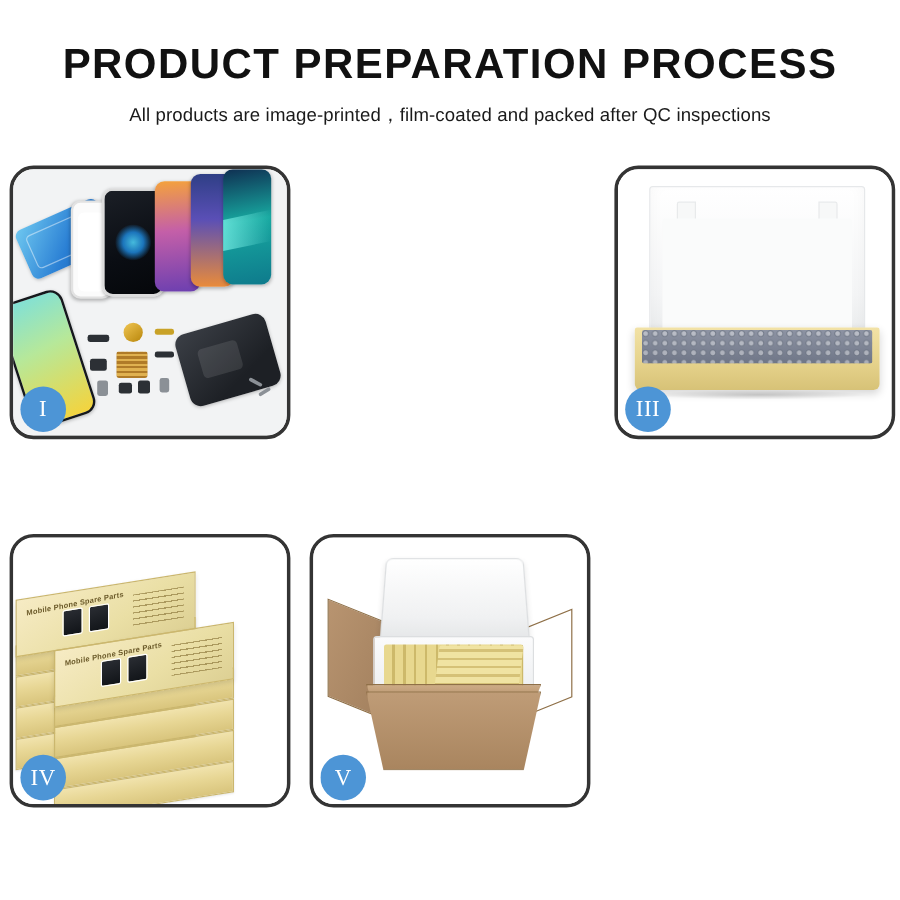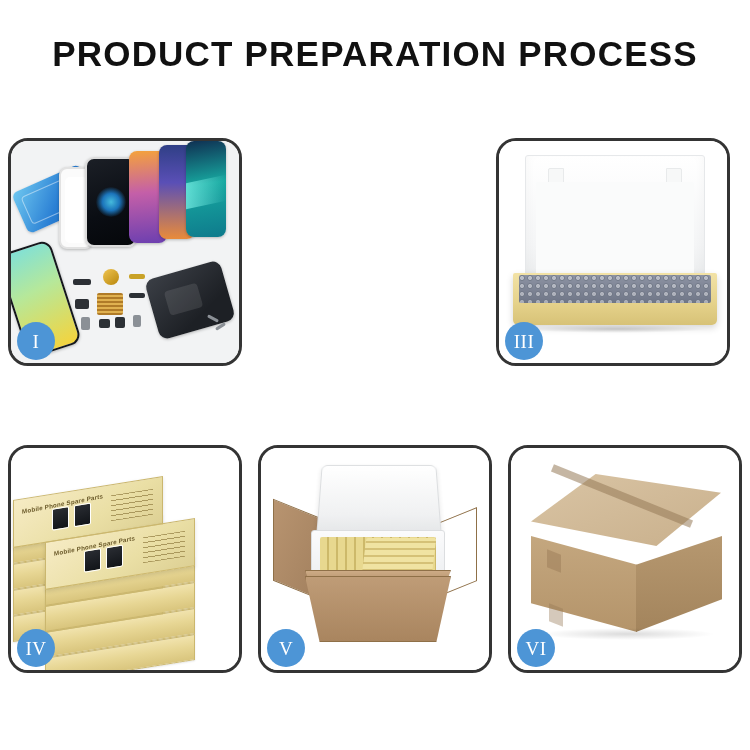--- a/index.html
+++ b/index.html
@@ -66,21 +66,21 @@
     overflow: visible;
   }
   .panel .clip {
     position: absolute;
     inset: 0;
     border-radius: 17px;
     overflow: hidden;
   }
   .p1 { left: 0px;   top: 0px;   }
   .p2 { left: 250px; top: 0px;   }
-  .p3 { left: 488px; top: 0px;   }
+  .p3 { left: 504px; top: 0px;   }
   .p4 { left: 0px;   top: 307px; }
   .p5 { left: 250px; top: 307px; }
   .p6 { left: 500px; top: 307px; }
 
   
   .badge {
     position: absolute;
     left: 6px;
     bottom: 3px;
     width: 38px;
@@ -402,20 +402,21 @@
     background: radial-gradient(ellipse at center, rgba(0,0,0,.14), rgba(0,0,0,0) 70%);
   }
 </style>
 </head>
 <body>
 
 <div id="page">
 
   <div class="header">
     <div class="page-title">PRODUCT PREPARATION PROCESS</div>
+    <div class="page-subtitle">All products are image-printed，film-coated and packed after QC inspections</div>
   </div>
 
   <div class="grid">
 
     <div class="panel p1">
       <div class="clip">
         <div class="scene1">
           <div class="ph ph-a"></div>
           <div class="ph ph-c"></div>
           <div class="ph ph-b"></div>
@@ -503,29 +504,15 @@
             <div class="v-contents"></div>
             <div class="v-contents2"></div>
           </div>
           <div class="v-front-flap"></div>
           <div class="v-body"></div>
         </div>
       </div>
       <div class="badge">V</div>
     </div>
 
-    <div class="panel p6">
-      <div class="clip">
-        <div class="scene6">
-          <div class="c-top"></div>
-          <div class="c-front"></div>
-          <div class="c-side"></div>
-          <div class="c-seam"></div>
-          <div class="c-tape1"></div>
-          <div class="c-tape2"></div>
-          <div class="c-shadow"></div>
-        </div>
-      </div>
-      <div class="badge">VI</div>
-    </div>
 
   </div>
 </div>
 
 </body></html>

